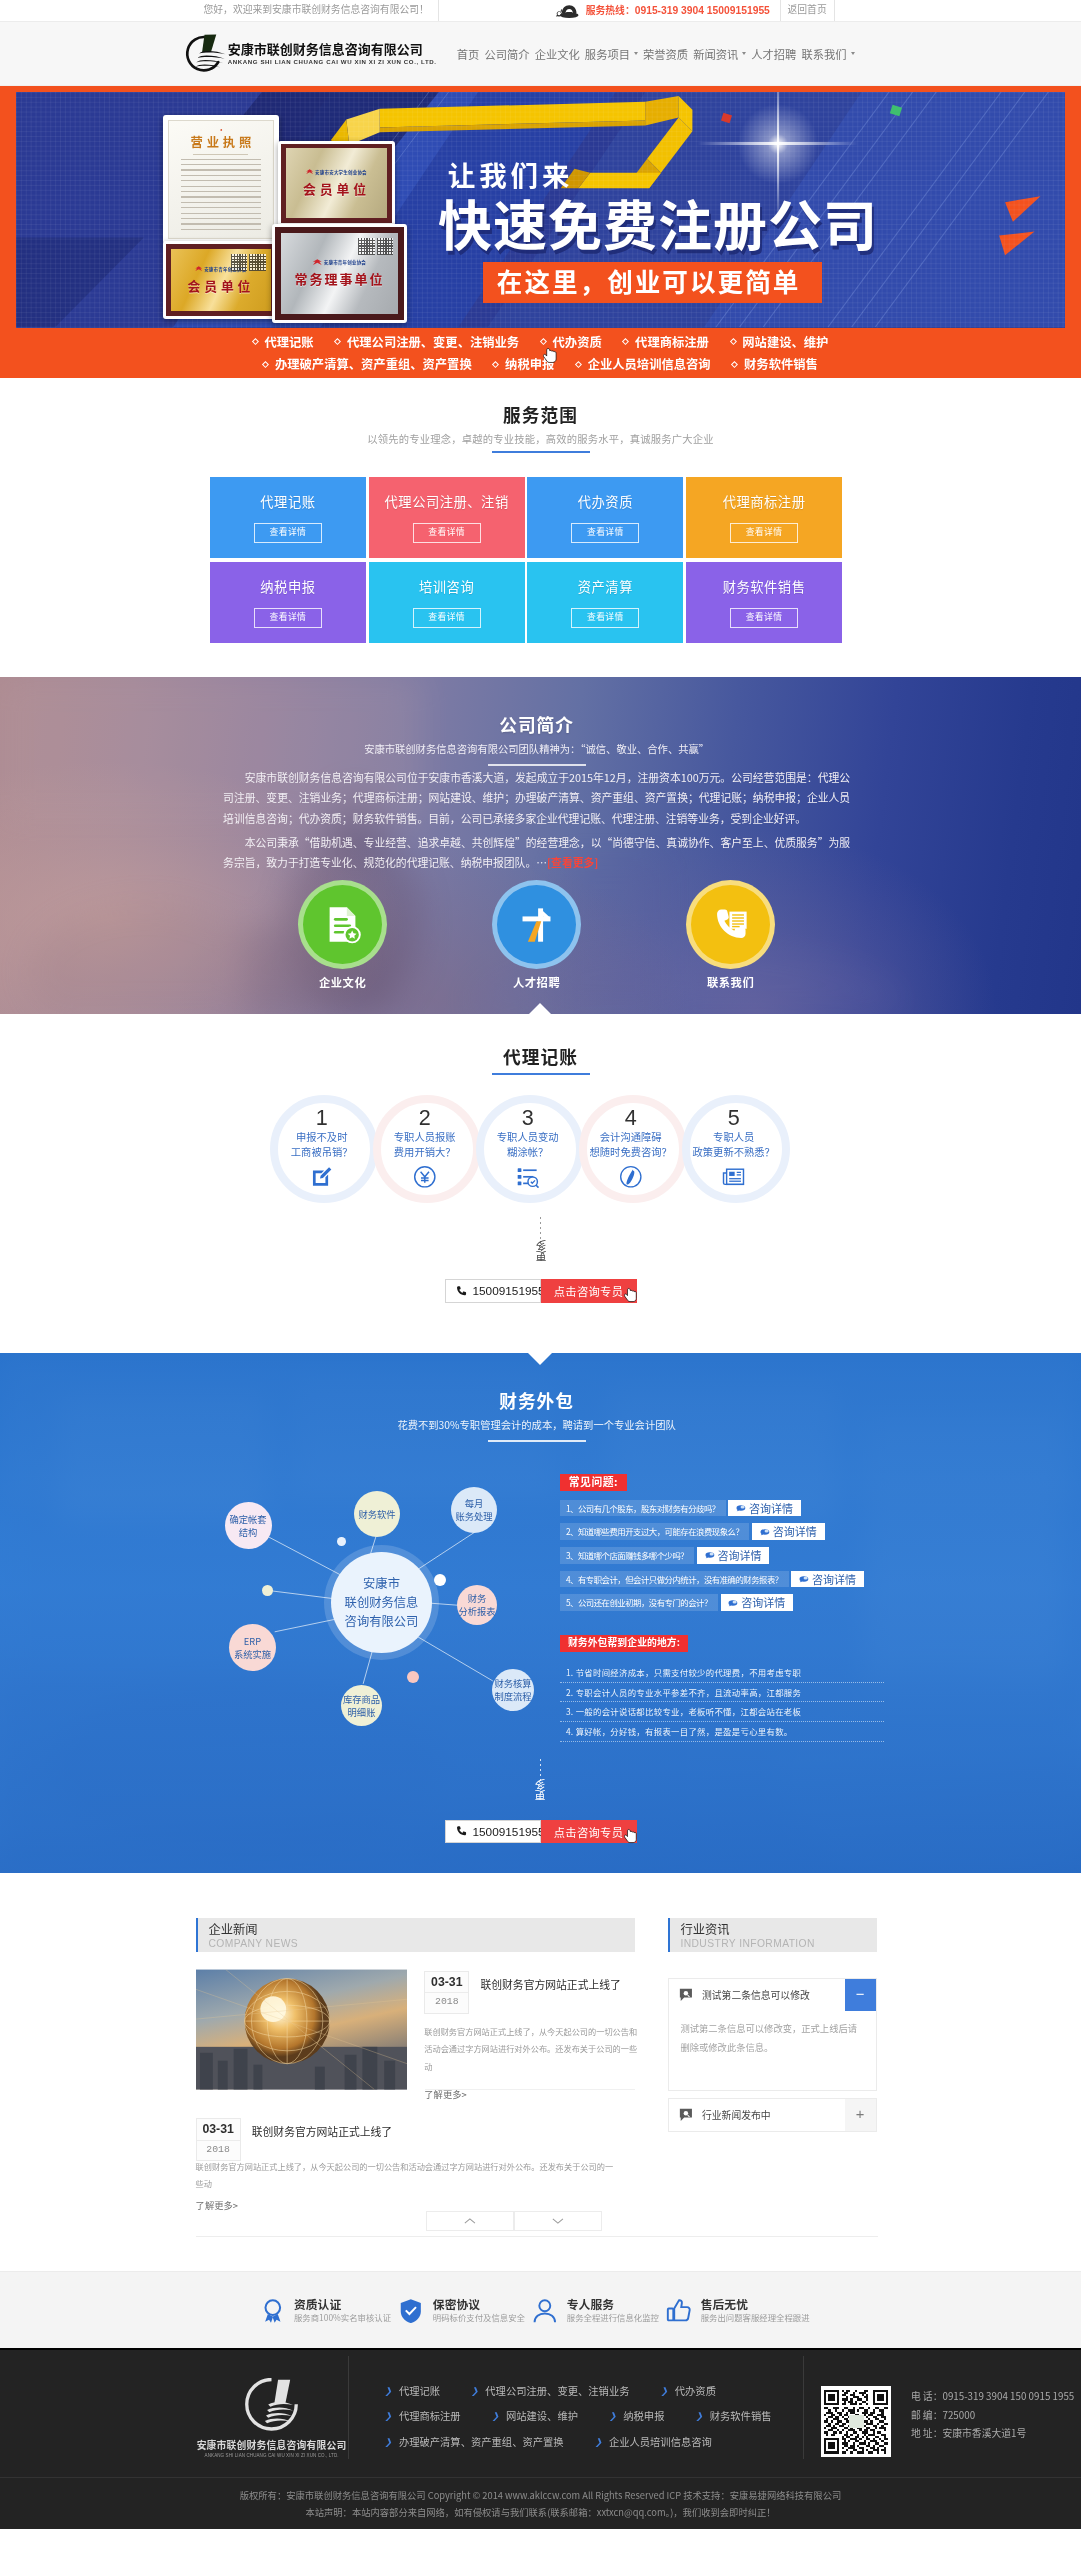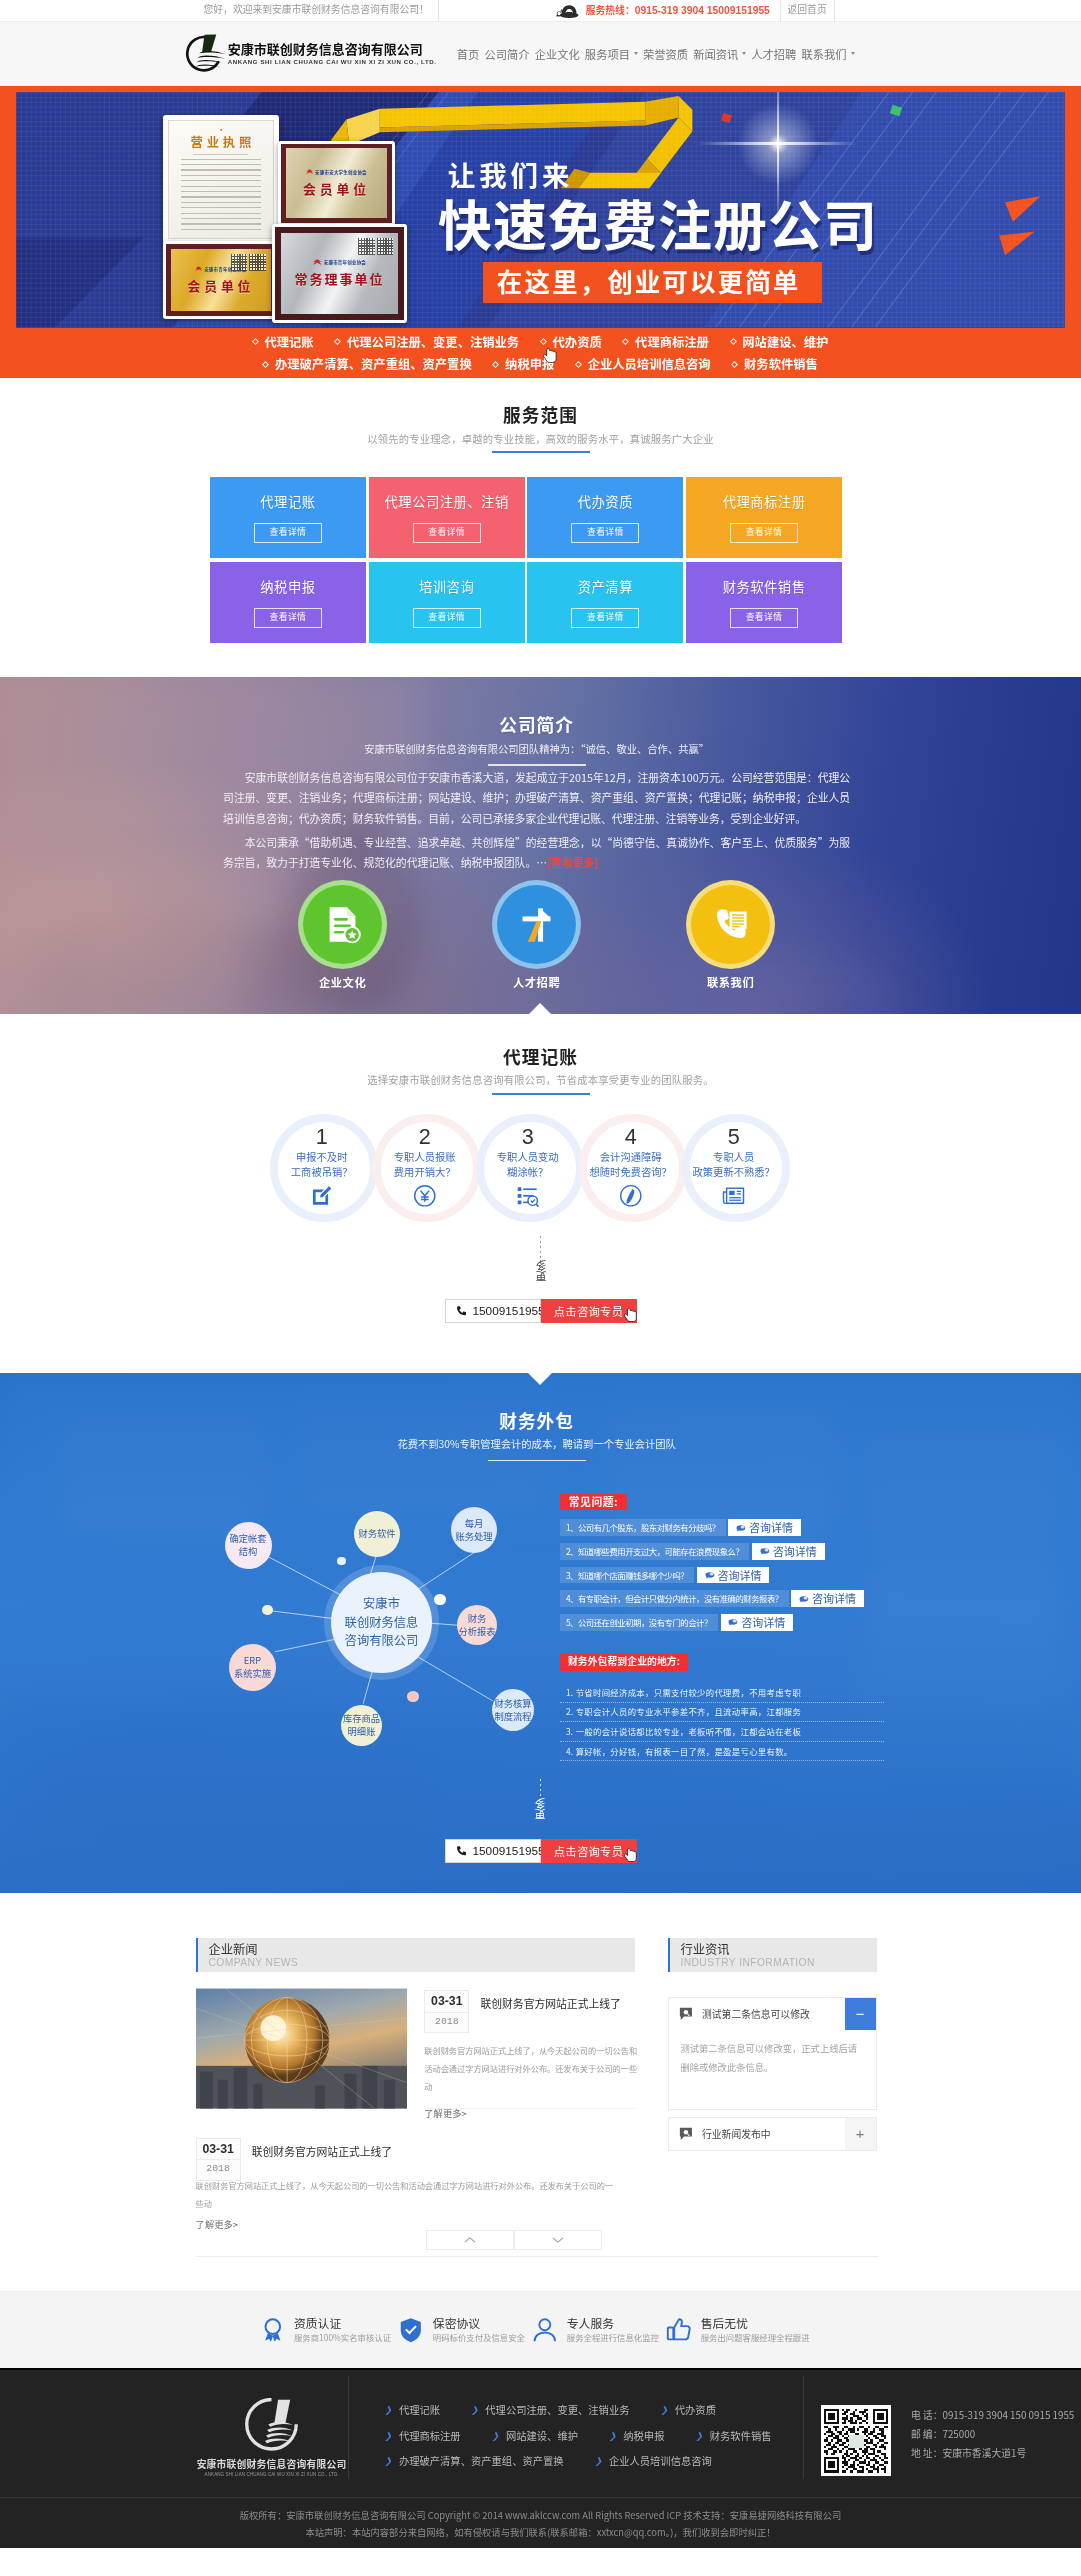--- a/index.html
+++ b/index.html
@@ -209,21 +209,21 @@
 .ind-bd{padding:8.8px 11.8px 33px;font-size:9.3px;color:#a3a3a3;line-height:18.7px;font-family:"Noto Sans CJK SC","Liberation Sans",sans-serif}
 .ind-card2 .ind-toggle{background:#f5f5f5;color:#7a7a7a}
 .news-sep{height:1px;background:#ededed;width:682px;margin:5.9px auto 0;position:relative;left:-3.9px}
 .news{padding-bottom:34px}
 
 
 .feats{background:#f4f4f4;border-top:1px solid #ececec;height:77px;display:flex;align-items:center}
 .feats-inner{width:550px;margin:0 auto;display:flex;justify-content:space-between;position:relative;left:-5.9px}
 .feat{display:flex;align-items:center}
 .feat svg{width:25.6px;height:25.6px;margin-right:8.8px;display:block;flex:0 0 25.6px}
-.feat-t{font-size:11.8px;color:#333;line-height:14.7px;font-weight:normal;font-family:"Noto Sans CJK SC","Liberation Sans",sans-serif}
+.feat-t{font-size:11.8px;color:#333;line-height:14.7px;font-weight:bold;font-family:"Noto Sans CJK SC","Liberation Sans",sans-serif}
 .feat-d{font-size:8.4px;color:#9c9c9c;line-height:12.8px;font-family:"Noto Sans CJK SC","Liberation Sans",sans-serif}
 
 .footer{background:#232323;border-top:2px solid #000;padding-top:1px}
 .ft-main{width:682px;margin:0 auto;display:flex;padding:4.9px 0 0;position:relative;left:-3.9px;height:126px;box-sizing:border-box}
 .ft-logo{width:152px;flex:0 0 152px;text-align:center;padding-top:21.6px}
 .ft-logo svg{width:55px;height:53px;display:block;margin:0 auto 6.9px}
 .ft-lg-cn{font-size:9.8px;font-weight:bold;color:#d7d7d7;letter-spacing:0.2px;white-space:nowrap;font-family:"Noto Sans CJK SC","Liberation Sans",sans-serif}
 .ft-lg-en{font-size:4.5px;color:#9b9b9b;letter-spacing:0.1px;white-space:nowrap;line-height:7.9px;font-family:"Liberation Sans",sans-serif}
 .ft-links{flex:1;border-left:1px solid #3a3a3a;border-right:1px solid #3a3a3a;padding:27.5px 0 0 36px;margin-left:0;height:103px;box-sizing:border-box}
 .ft-lrow{display:flex;margin-bottom:10.8px}
@@ -585,21 +585,20 @@
         <span class="ab-label">联系我们</span>
       </a>
     </div>
   </div>
   <div class="ab-notch"></div>
 </section>
 
 <section class="book">
   <div class="sec-head">
     <div class="sec-title">代理记账</div>
-    <div class="sec-sub">选择安康市联创财务信息咨询有限公司，节省成本享受更专业的团队服务。</div>
     <div class="sec-rule"></div>
   </div>
   <div class="bk-circles">
     <div class="bk-item">
       <span class="bk-ring"></span>
       <div class="bk-inner">
         <div class="bk-num">1</div>
         <div class="bk-l">申报不及时</div>
         <div class="bk-l">工商被吊销？</div>
         <div class="bk-ico">

